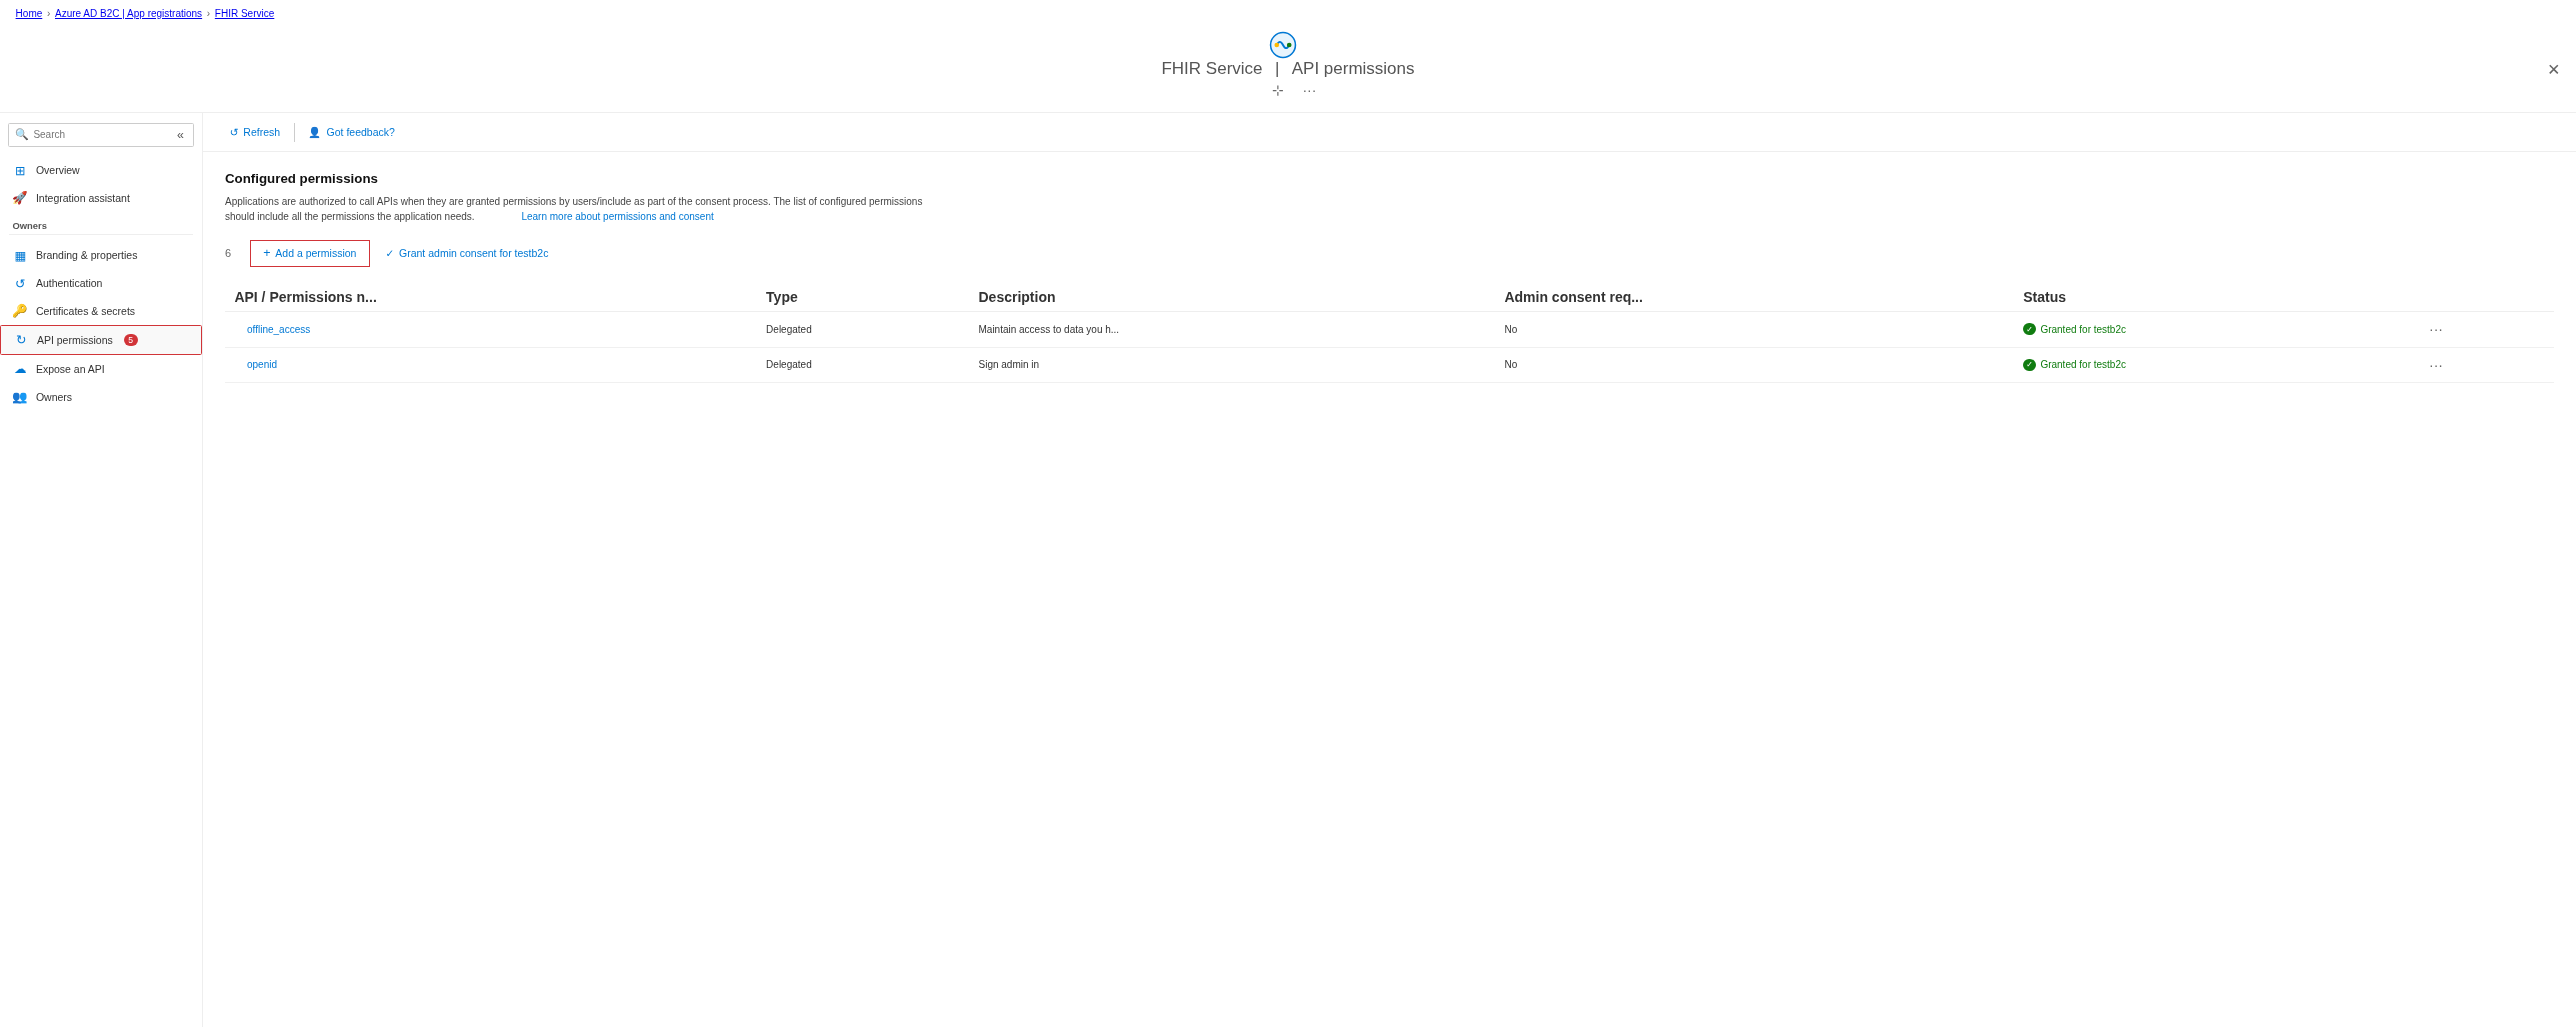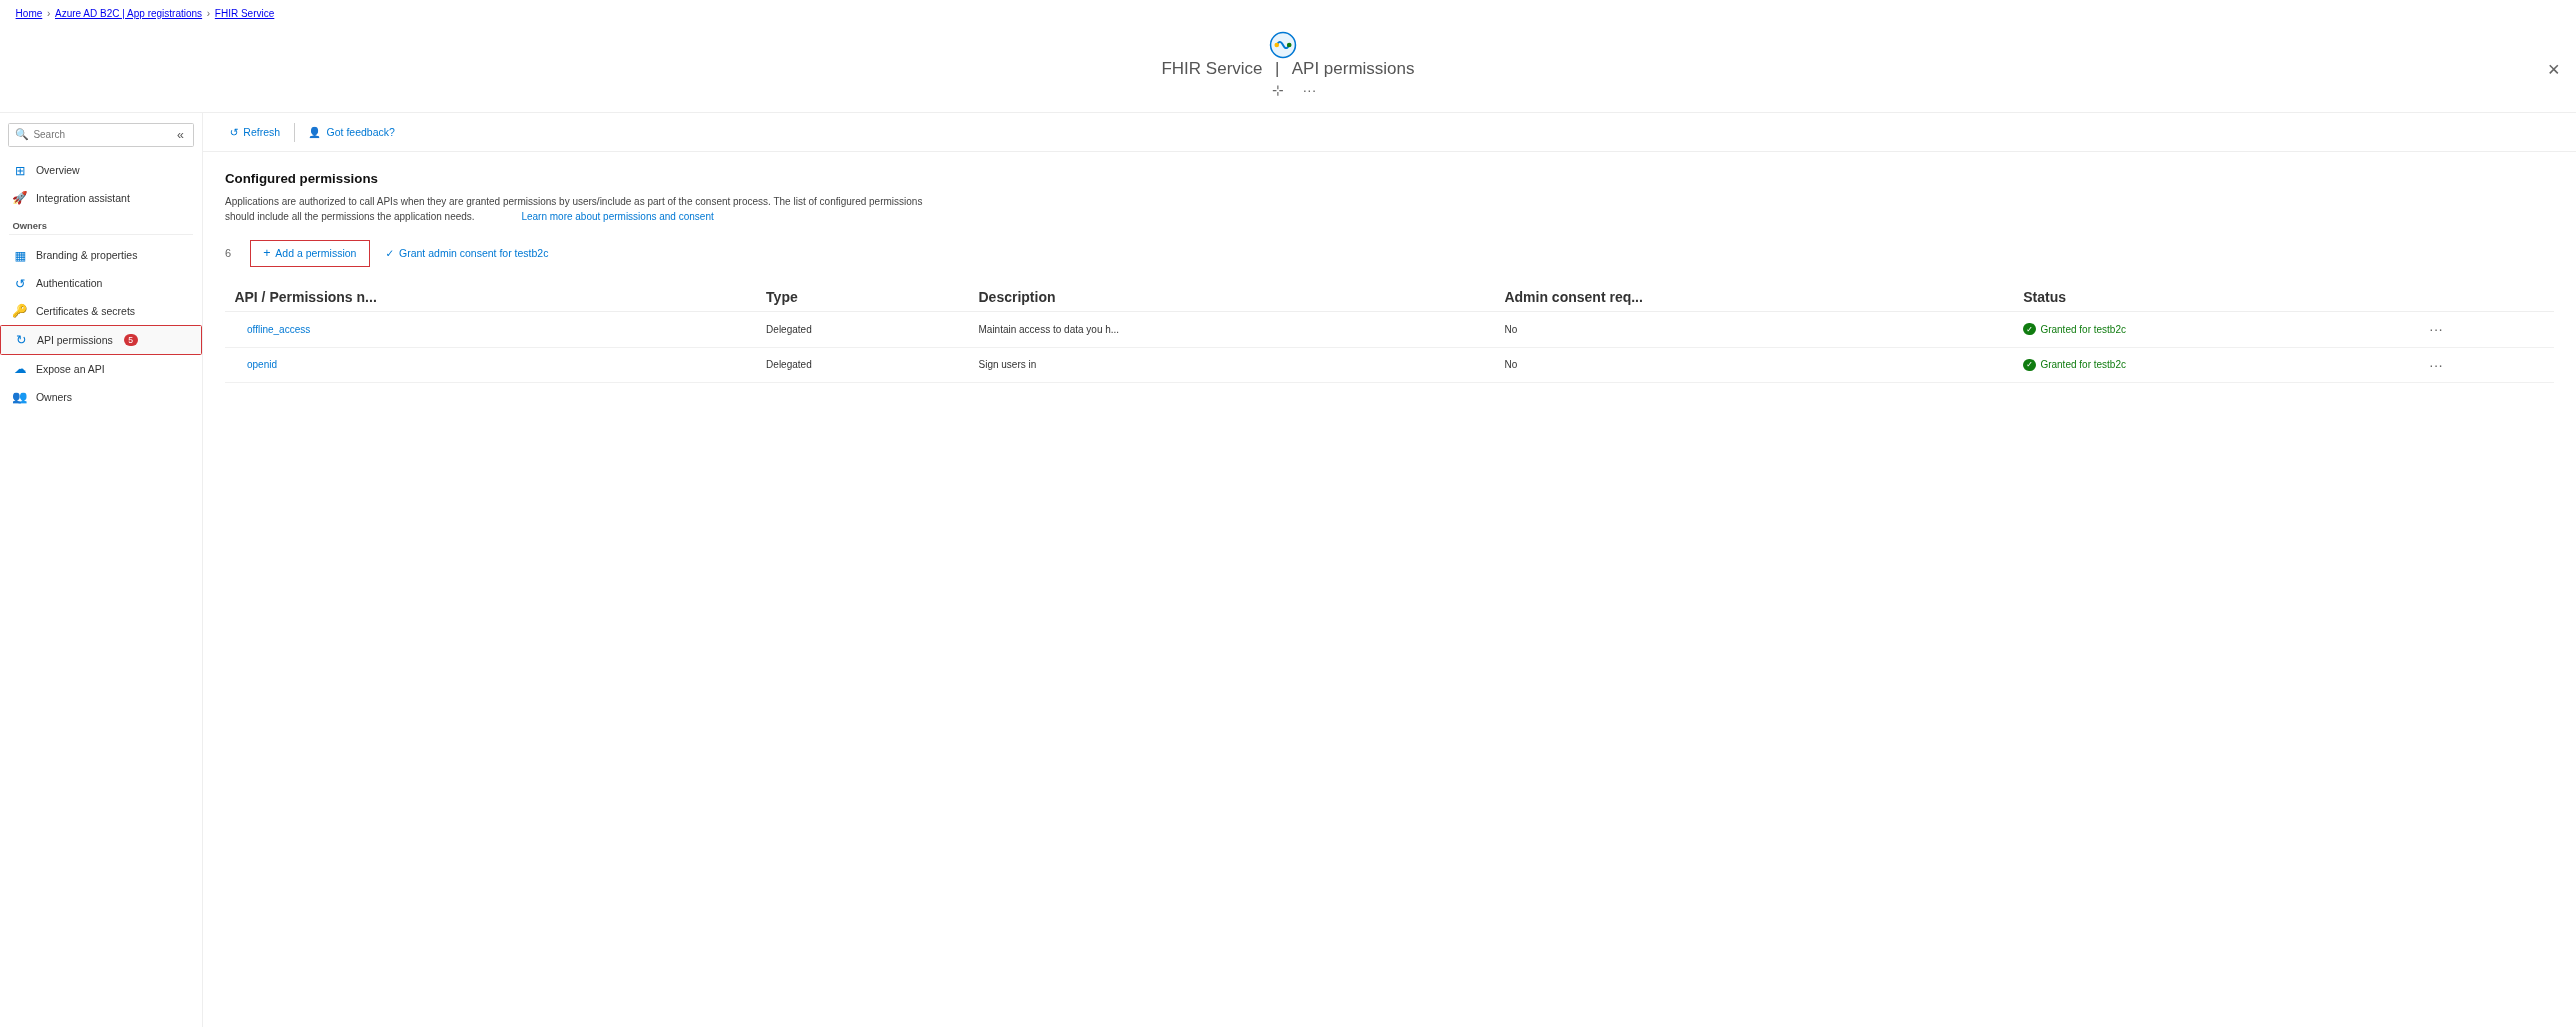--- a/index.html
+++ b/index.html
@@ -215,21 +215,21 @@
             <td>
               <button class="more-btn">···</button>
             </td>
           </tr>
 
           <tr>
             <td style="padding-left:22px;">
               <a class="perm-link" href="#">openid</a>
             </td>
             <td>Delegated</td>
-            <td>Sign users in</td>
+            <td>Sign admin in</td>
             <td>No</td>
             <td>
               <div class="status-granted">
                 <div class="status-dot">✓</div>
                 <span>Granted for testb2c</span>
               </div>
             </td>
             <td>
               <button class="more-btn">···</button>
             </td>

